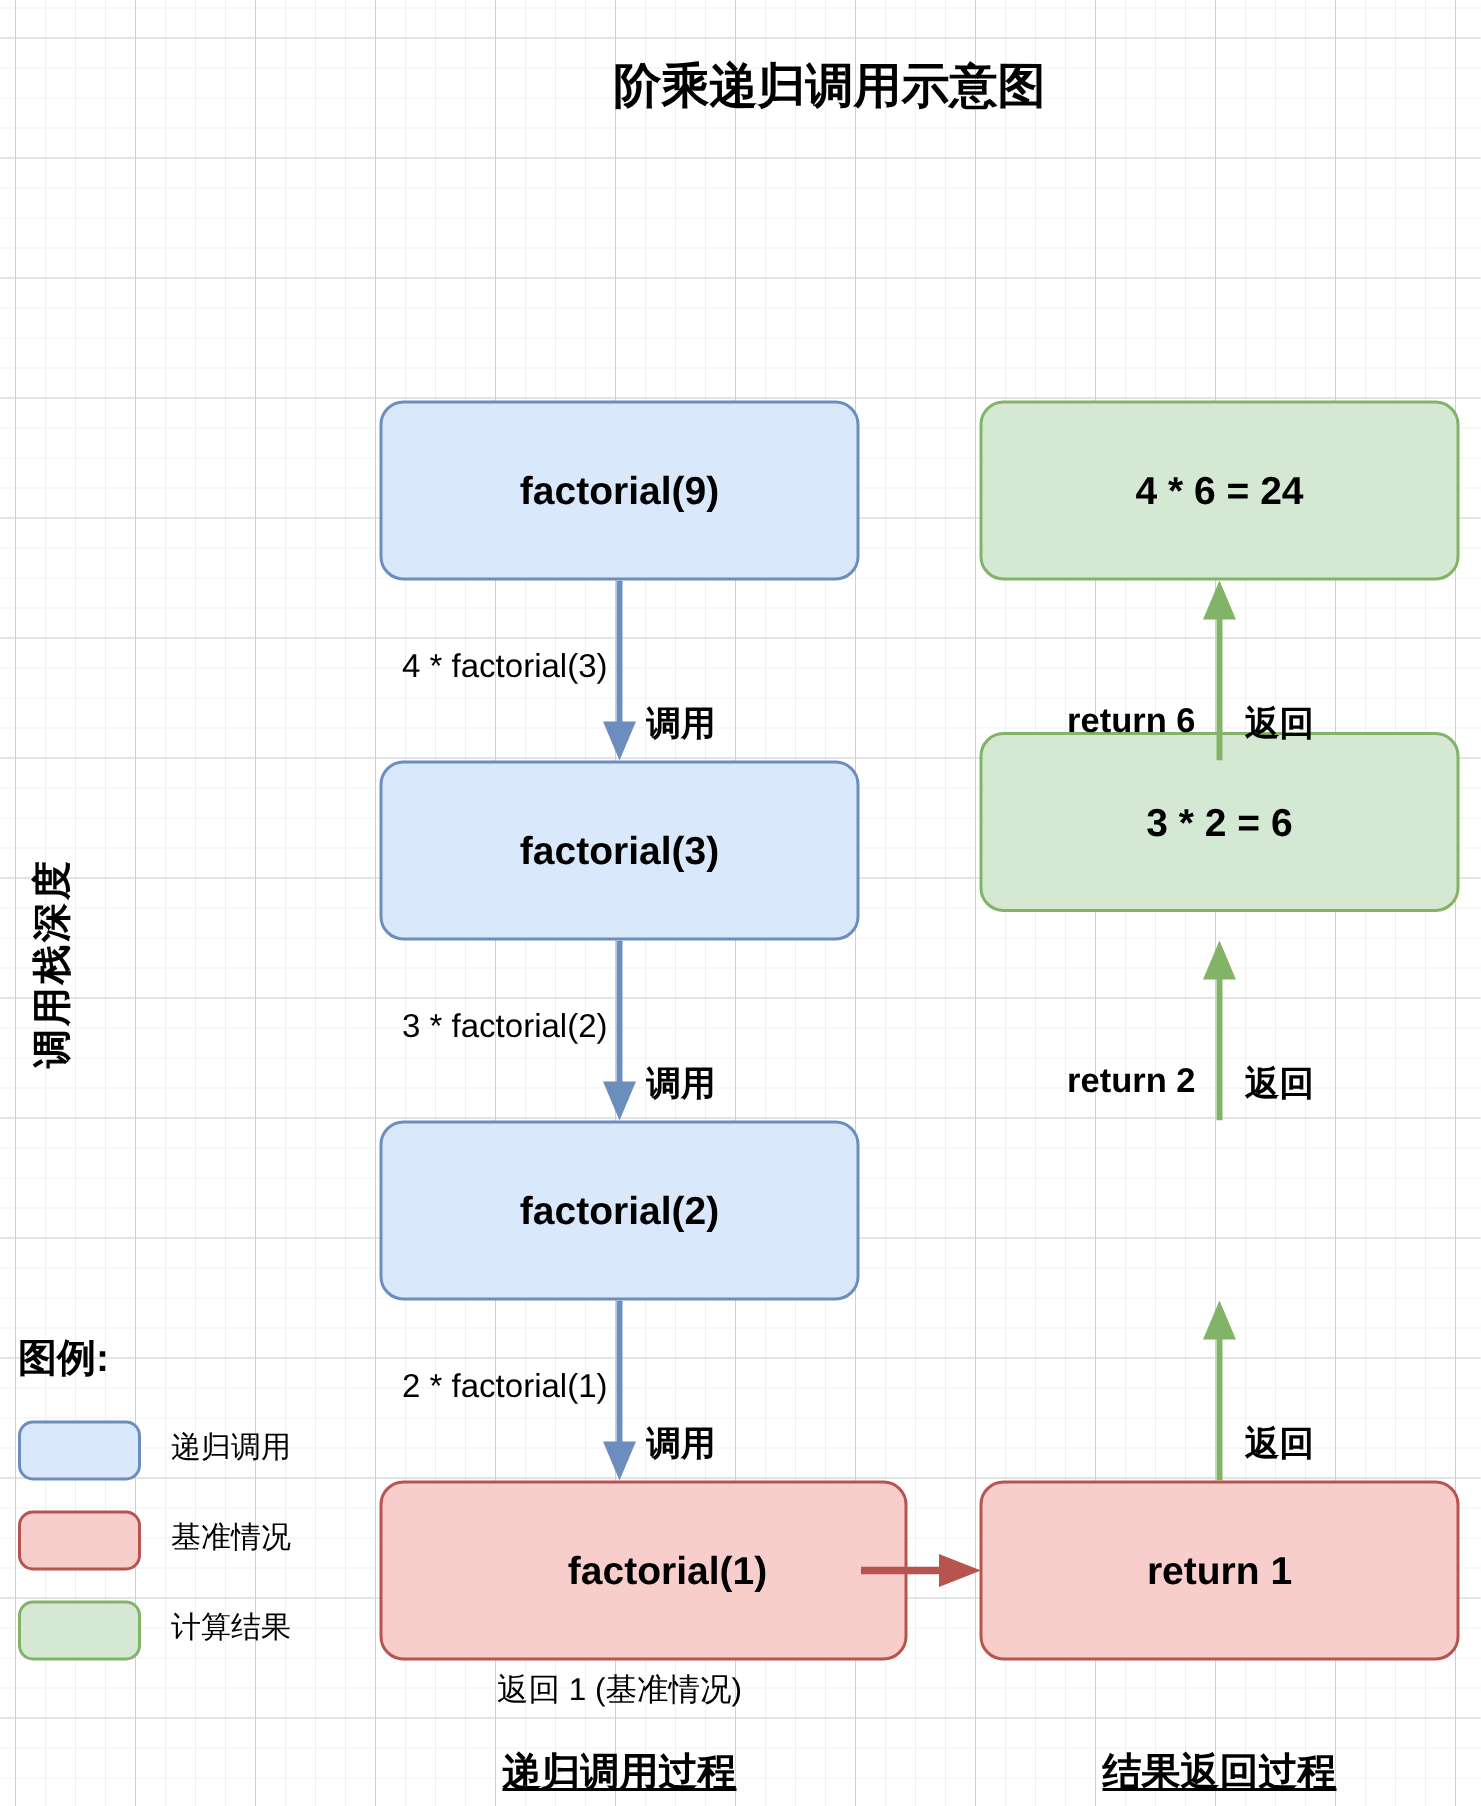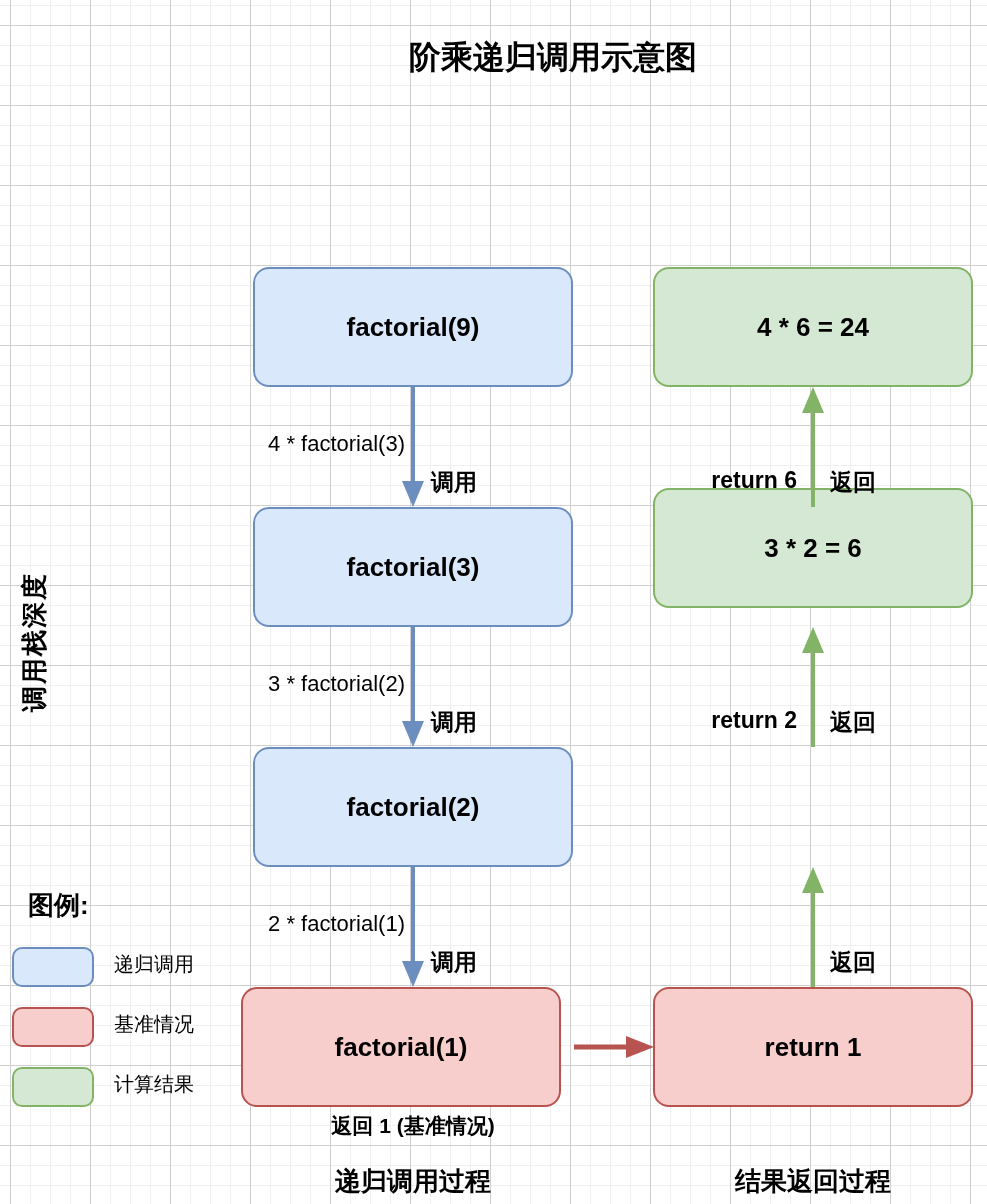--- a/index.html
+++ b/index.html
@@ -40,27 +40,27 @@
   }
   .box.blue{background:#dae8fc;border-color:#6c8ebf;}
   .box.red{background:#f8cecc;border-color:#b85450;}
   .box.green{background:#d5e8d4;border-color:#82b366;}
   .arrow{position:absolute;}
   .lbl{position:absolute;font-size:22px;white-space:nowrap;}
   .lbl.right-align{text-align:right;width:250px;}
   .lbl.bold{font-weight:bold;font-size:23px;margin-top:37px;}
   .base-note{
     position:absolute;left:253px;top:1112px;width:320px;
-    text-align:center;font-size:21px;font-weight:bold;
+    text-align:center;font-size:21px;font-weight:normal;
   }
   .footer{
     position:absolute;top:1164px;width:320px;
-    text-align:center;font-size:26px;font-weight:bold;
+    text-align:center;font-size:26px;font-weight:bold;text-decoration:underline;
   }
-  .legend-heading{position:absolute;left:12px;top:888px;font-size:26px;font-weight:bold;padding-left:16px;}
+  .legend-heading{position:absolute;left:12px;top:888px;font-size:26px;font-weight:bold;}
   .swatch{position:absolute;left:12px;width:78px;height:36px;border:2px solid;border-radius:10px;}
   .legend-label{position:absolute;left:114px;font-size:20px;}
 </style>
 </head>
 <body>
 
 <div class="canvas">
 
   <h1 class="title">阶乘递归调用示意图</h1>
 
@@ -69,21 +69,21 @@
 
   <div class="box blue" style="left:253px;top:267px;">
     <span>factorial(9)</span>
   </div>
   <div class="box blue" style="left:253px;top:507px;">
     <span>factorial(3)</span>
   </div>
   <div class="box blue" style="left:253px;top:747px;">
     <span>factorial(2)</span>
   </div>
-  <div class="box red" style="left:241px;top:987px;">
+  <div class="box red" style="left:253px;top:987px;padding-left:32px;">
     <span>factorial(1)</span>
   </div>
 
   <div class="box green" style="left:653px;top:267px;">
     <span>4 * 6 = 24</span>
   </div>
   <div class="box green" style="left:653px;top:488px;">
     <span>3 * 2 = 6</span>
   </div>
   <div class="box red" style="left:653px;top:987px;">

